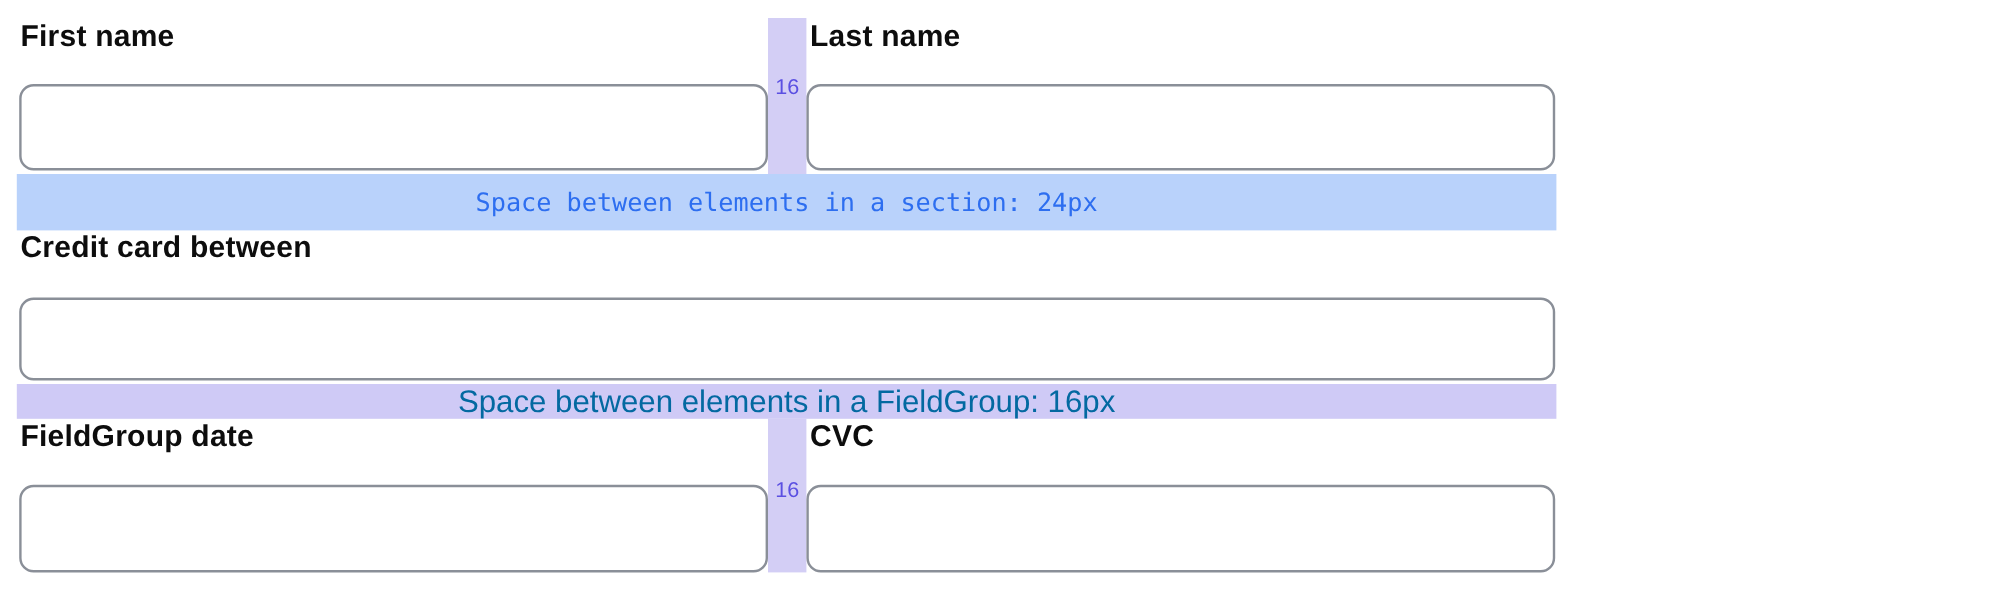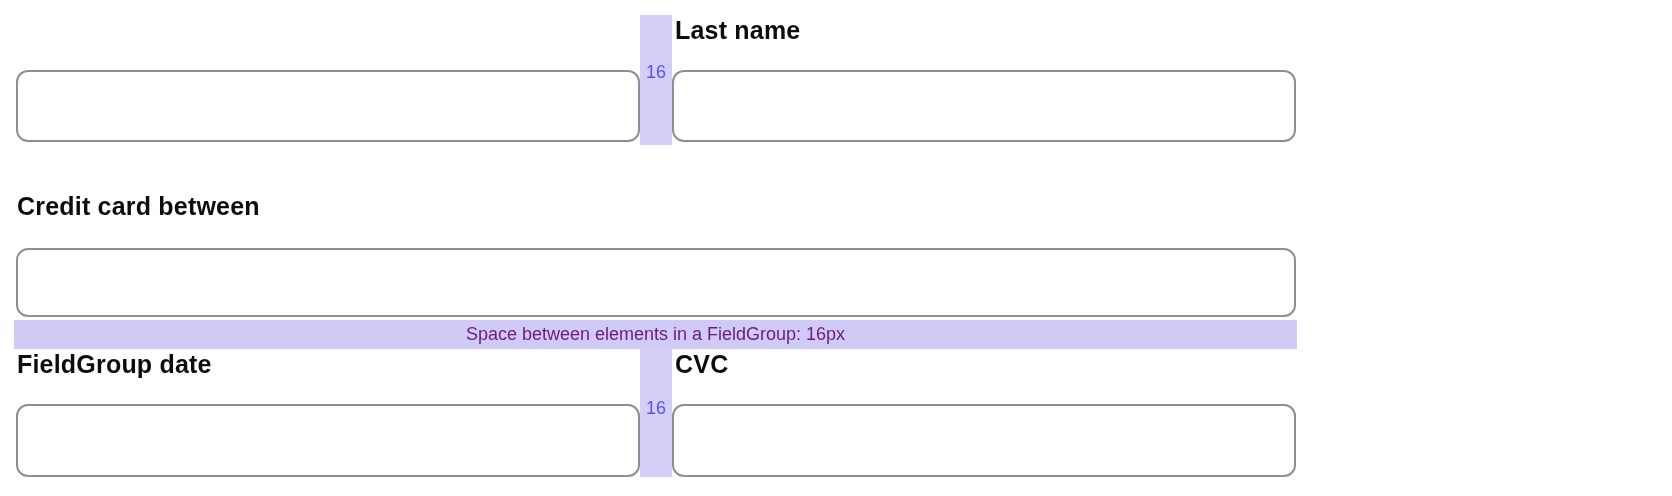--- a/index.html
+++ b/index.html
@@ -64,38 +64,42 @@
     color: #2d6ef0;
     white-space: nowrap;
   }
   .spacing-band.group {
     top: 320px;
     height: 29px;
     background: #cfcaf6;
   }
   .spacing-band.group .band-text {
     font-family: "Liberation Sans", sans-serif;
-    font-size: 18px;
-    color: #701a75;
+    font-size: 26px;
+    color: #0369a1;
     white-space: nowrap;
   }
 </style>
 </head>
 <body>
 
 <div class="canvas">
 
   <div class="gap-band" style="left:640px; top:15px; width:32px; height:130px;"></div>
   <div class="gap-value" style="left:640px; top:62px;">16</div>
 
+  <div class="field-label" style="left:17px; top:16px;">First name</div>
   <div class="field-label" style="left:675px; top:16px;">Last name</div>
 
   <input type="text" class="text-input" style="left: 16px; top: 70px; width: 624px; height: 72px;">
   <input type="text" class="text-input" style="left: 672px; top: 70px; width: 624px; height: 72px;">
 
+  <div class="spacing-band section">
+    <span class="band-text">Space between elements in a section: 24px</span>
+  </div>
 
   <div class="field-label" style="left:17px; top:192px;">Credit card between</div>
   <input type="text" class="text-input" style="left: 16px; top: 248px; width: 1280px; height: 69px;">
 
   <div class="spacing-band group">
     <span class="band-text">Space between elements in a FieldGroup: 16px</span>
   </div>
 
   <div class="gap-band" style="left:640px; top:349px; width:32px; height:128px;"></div>
   <div class="gap-value" style="left:640px; top:398px;">16</div>

